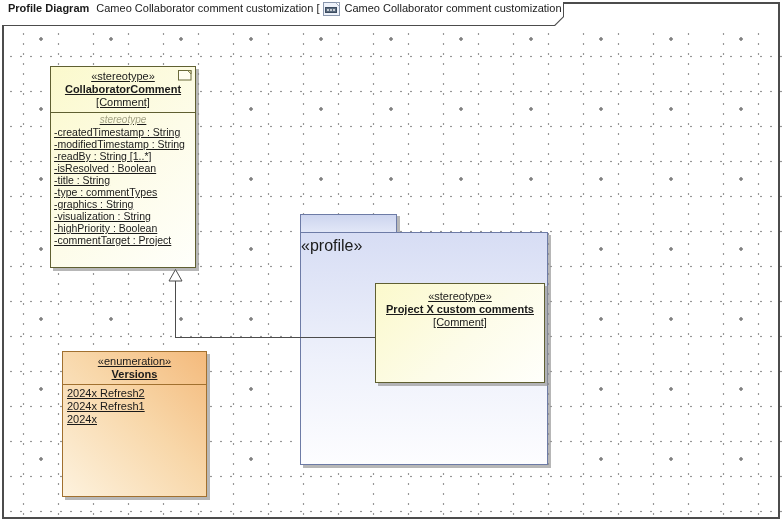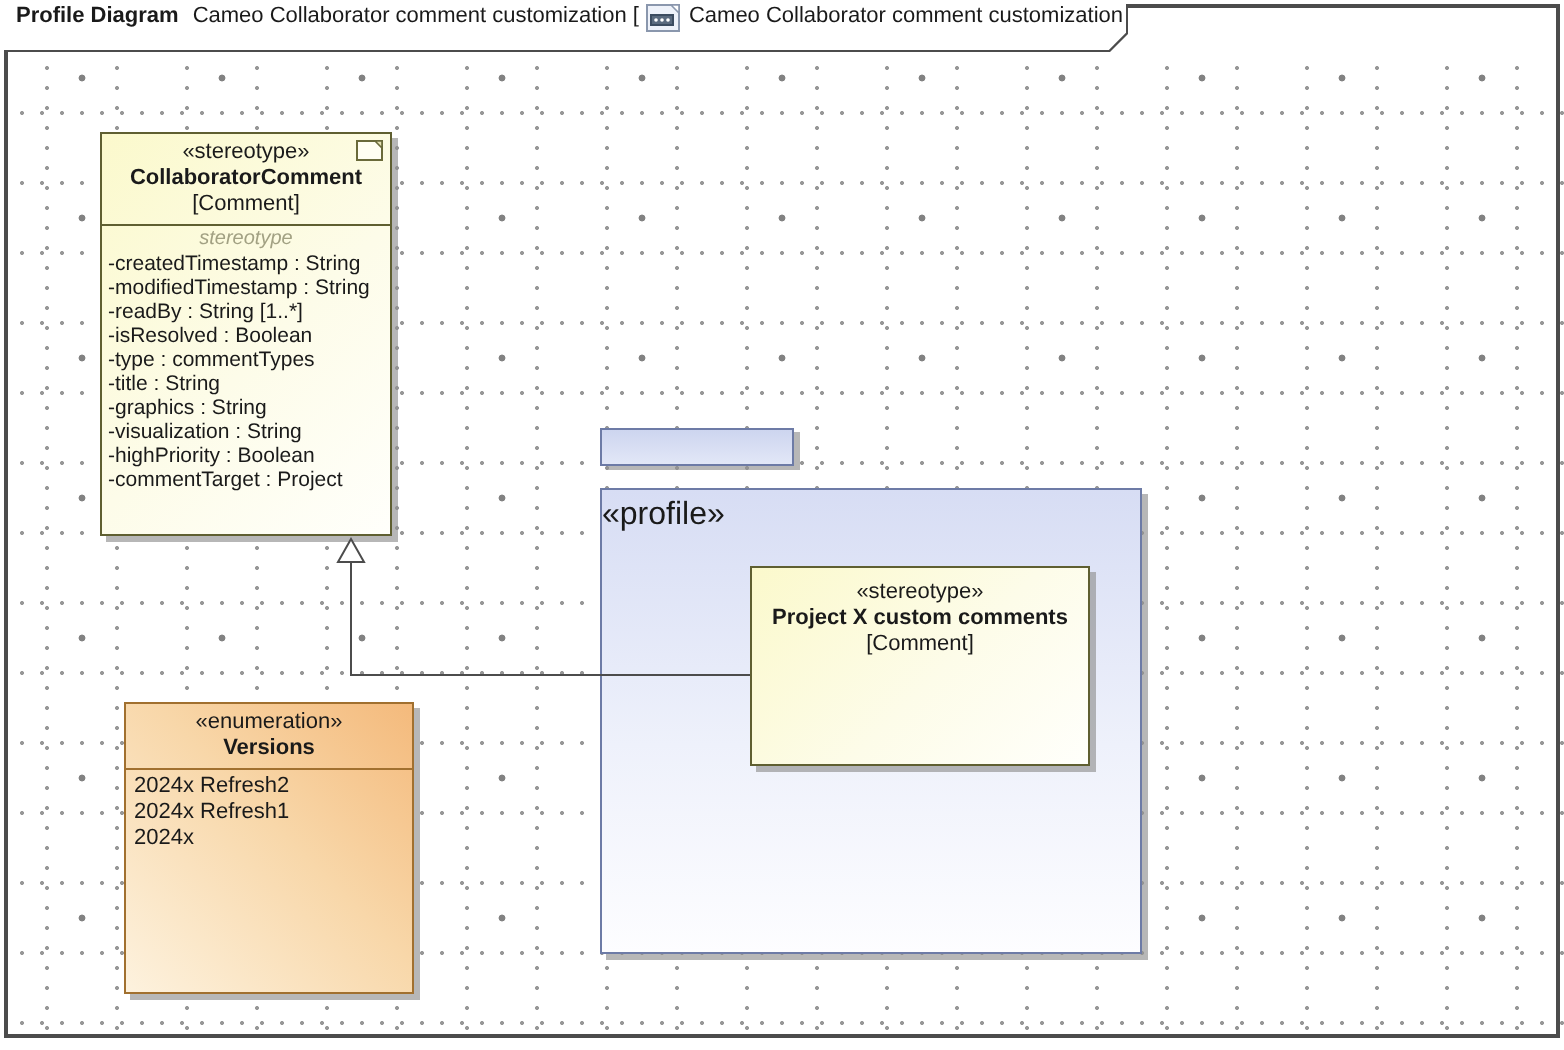--- a/index.html
+++ b/index.html
@@ -33,39 +33,39 @@
   .tab-inner {
     position:absolute; left:0; top:0; width:calc(100% - 1px); height:calc(100% - 1px);
     background:#ffffff;
     -webkit-clip-path:polygon(0 0,100% 0,100% calc(100% - 8.6px),calc(100% - 8.6px) 100%,0 100%);
     clip-path:polygon(0 0,100% 0,100% calc(100% - 8.6px),calc(100% - 8.6px) 100%,0 100%);
     display:flex; padding:0 6px; font-size:11px; white-space:nowrap;
   }
   .tab-inner .dtype { font-weight:bold; margin-right:7px; }
   .tab-inner .dicon { display:inline-block; margin:0 4px; position:relative; top:0px; }
   
-  .node { position:absolute; border:1px solid #5f5f31; box-shadow:3px 3px 0 rgba(145,145,145,0.65); }
+  .node { position:absolute; border:1px solid #5f5f31; box-shadow:3px 3px 0 rgba(145,145,145,0.65);text-decoration:underline; }
   .yellow { background:linear-gradient(135deg,#fbf9cc 0%,#fdfce9 55%,#fffffb 100%); }
   .node .hdr { text-align:center; padding-top:3px; line-height:13px; font-size:11px; }
   .node .name { font-weight:bold; font-size:11px; }
   .divider { border-top:1px solid #5f5f31; margin-top:3px; }
   .attr-label { text-align:center; font-style:italic; font-size:10px; color:#a2a183; line-height:13px; }
   .attr-list { font-size:10.5px; line-height:12px; padding:0 2px 0 3px; white-space:nowrap; }
   
   .enum-node { border-color:#a1702f; background:linear-gradient(to bottom left,#f4ba7c 0%,#f8d7a9 45%,#fdf2de 100%); }
   .enum-node .divider { border-top:1px solid #a1702f; }
   .lit-list { font-size:11px; line-height:13px; padding:2px 2px 0 4px; white-space:nowrap; }
   
   .pkg-tab {
     position:absolute; left:300px; top:214px; width:97px; height:19px;
     border:1px solid #6d7ba6; background:linear-gradient(to bottom,#cdd5ef 0%,#e2e7f7 100%);
     box-shadow:3px 2px 0 rgba(145,145,145,0.65);
   }
   .pkg-body {
-    position:absolute; left:300px; top:244px; width:271px; height:233px;
+    position:absolute; left:300px; top:232px; width:248px; height:233px;
     border:1px solid #6d7ba6; background:linear-gradient(to bottom,#d7ddf4 0%,#eef1fb 55%,#fdfdff 100%);
     box-shadow:3px 3px 0 rgba(145,145,145,0.65);
   }
   .pkg-body .hdr { padding-top:4px; }
   .svg-overlay { position:absolute; left:0; top:0; pointer-events:none; }
 </style>
 </head>
 <body>
 
 <div class="canvas">
@@ -101,22 +101,22 @@
       <div class="name">CollaboratorComment</div>
       <div>[Comment]</div>
     </div>
     <div class="divider"></div>
     <div class="attr-label">stereotype</div>
     <div class="attr-list">
       <div>-createdTimestamp : String</div>
       <div>-modifiedTimestamp : String</div>
       <div>-readBy : String [1..*]</div>
       <div>-isResolved : Boolean</div>
+      <div>-title : String</div>
       <div>-type : commentTypes</div>
-      <div>-title : String</div>
       <div>-graphics : String</div>
       <div>-visualization : String</div>
       <div>-highPriority : Boolean</div>
       <div>-commentTarget : Project</div>
     </div>
   </div>
 
   <div class="node enum-node" style="left:62px; top:351px; width:145px; height:146px;">
     <div class="hdr">
       <div>«enumeration»</div>

